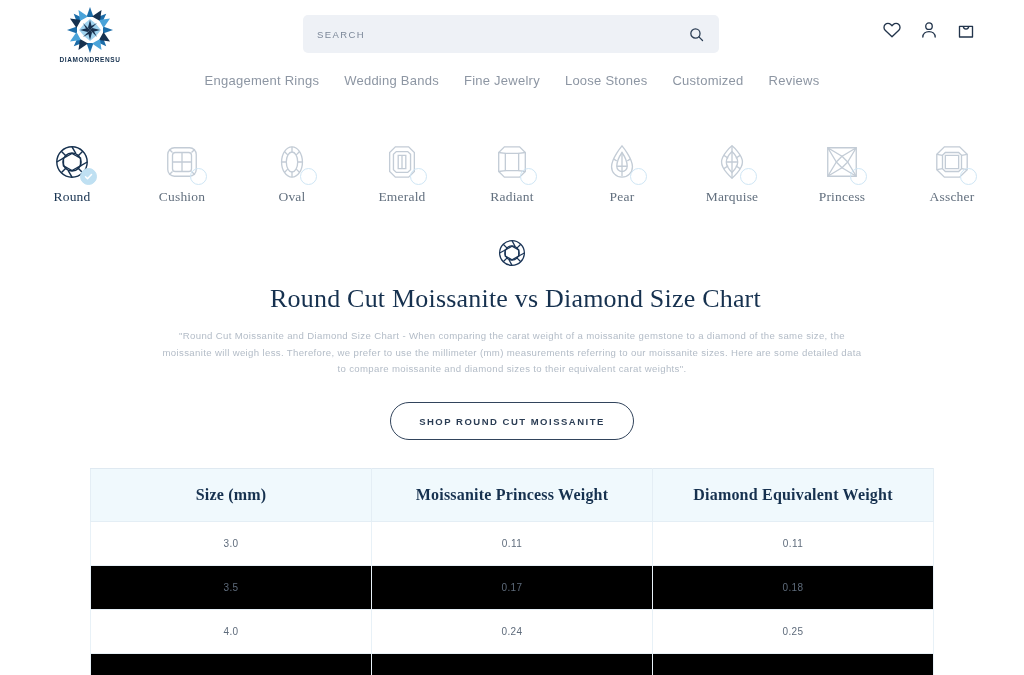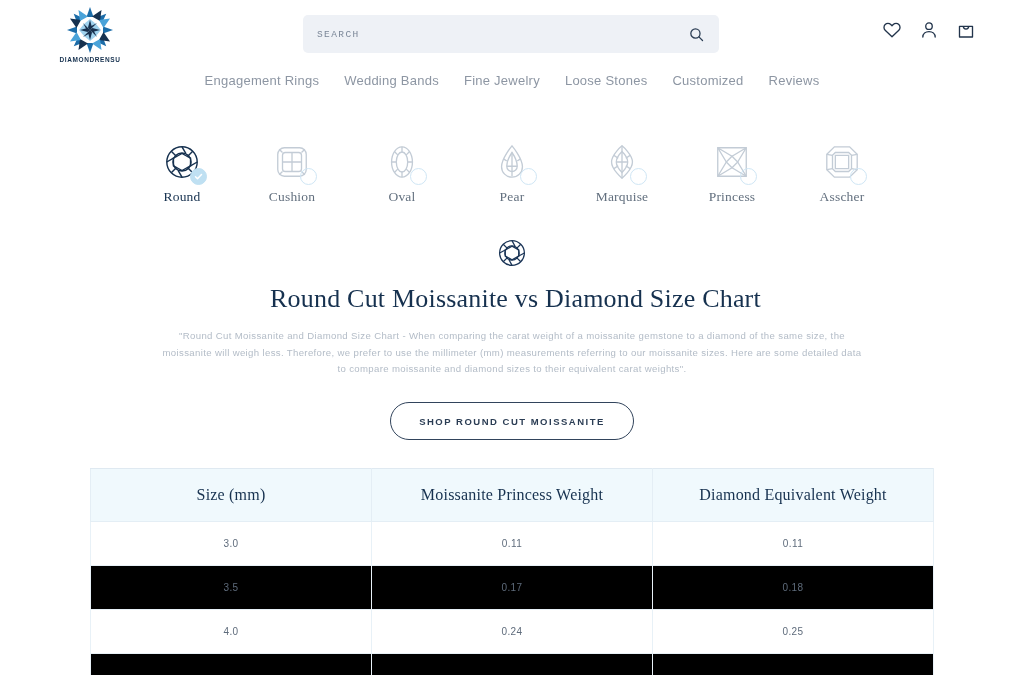--- a/index.html
+++ b/index.html
@@ -52,21 +52,21 @@
     border-radius: 5px;
     display: flex;
     align-items: center;
     padding: 0 14px;
   }
   .search-input {
     flex: 1;
     border: 0;
     outline: 0;
     background: transparent;
-    font-family: Liberation Mono, monospace;
+    font-family: Liberation Sans, sans-serif;
     font-size: 9.5px;
     letter-spacing: 1.4px;
     color: #6d7b8d;
     text-transform: uppercase;
   }
   .search-input::placeholder { color: #7b8798; }
   .search-icon { width: 17px; height: 17px; flex: none; }
 
   .header-actions {
     position: absolute;
@@ -193,21 +193,21 @@
     border-collapse: collapse;
     table-layout: fixed;
   }
   table.size-table th {
     background: #f0f9fd;
     border: 1px solid #e4eef5;
     border-top: 1px solid #dfe9f1;
     height: 53px;
     font-family: "Liberation Serif", serif;
     font-size: 16px;
-    font-weight: 400;
+    font-weight: 700;
     color: #16314f;
     letter-spacing: 0.2px;
   }
   table.size-table td {
     border: 1px solid #e8f1f7;
     height: 44px;
     text-align: center;
     font-size: 10px;
     color: #5e6b7b;
     letter-spacing: 0.4px;
@@ -334,21 +334,44 @@
       <svg class="shape-svg" viewBox="0 0 40 40" fill="none" stroke="#c3ccd6" stroke-width="1.4">
         <ellipse cx="20" cy="20" rx="11" ry="16"></ellipse>
         <ellipse cx="20" cy="20" rx="6" ry="10.5"></ellipse>
         <path d="M20 4v5.5M20 30.5V36M9 20h5M26 20h5M12 9 15.5 12.5M28 9 24.5 12.5M12 31 15.5 27.5M28 31 24.5 27.5"></path>
       </svg>
       <div class="badge"></div>
     </div>
     <div class="shape-label">Oval</div>
   </div>
 
-
+  <div class="shape">
+    <div class="shape-icon-wrap">
+      <svg class="shape-svg" viewBox="0 0 40 40" fill="none" stroke="#c3ccd6" stroke-width="1.4">
+        <path d="M13 4h14l6 6v20l-6 6H13l-6-6V10z"></path>
+        <path d="M14 9h12l3 3v16l-3 3H14l-3-3V12z"></path>
+        <path d="M16 13h8v14h-8z"></path>
+        <path d="M20 13v14"></path>
+      </svg>
+      <div class="badge"></div>
+    </div>
+    <div class="shape-label">Emerald</div>
+  </div>
+
+  <div class="shape">
+    <div class="shape-icon-wrap">
+      <svg class="shape-svg" viewBox="0 0 40 40" fill="none" stroke="#c3ccd6" stroke-width="1.4">
+        <path d="M12 4h16l6 6v20l-6 6H12l-6-6V10z"></path>
+        <path d="M13 11h14v18H13z"></path>
+        <path d="M6 10 13 11M34 10 27 11M34 30 27 29M6 30 13 29"></path>
+      </svg>
+      <div class="badge"></div>
+    </div>
+    <div class="shape-label">Radiant</div>
+  </div>
 
   <div class="shape">
     <div class="shape-icon-wrap">
       <svg class="shape-svg" viewBox="0 0 40 40" fill="none" stroke="#c3ccd6" stroke-width="1.4">
         <path d="M20 3C20 3 9 16 9 25a11 11 0 0 0 22 0C31 16 20 3 20 3z"></path>
         <path d="M20 10c0 0-5.5 8-5.5 14.5a5.5 5.5 0 0 0 11 0C25.5 18 20 10 20 10z"></path>
         <path d="M20 10v25M14.5 24.5h11M11.5 17 14.5 19M28.5 17 25.5 19"></path>
       </svg>
       <div class="badge"></div>
     </div>

